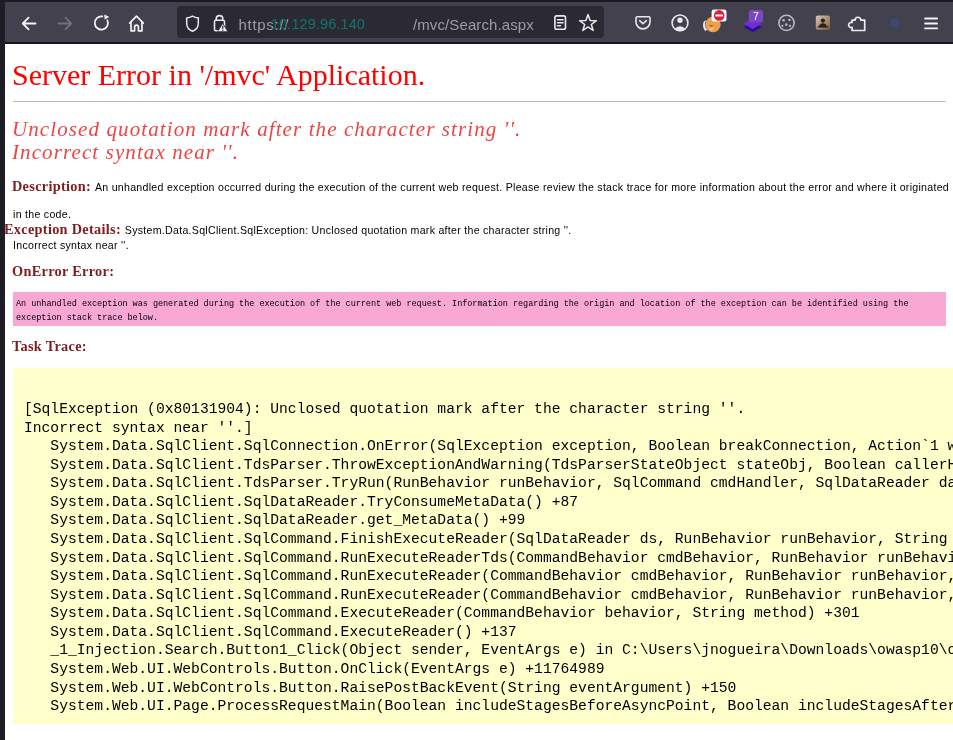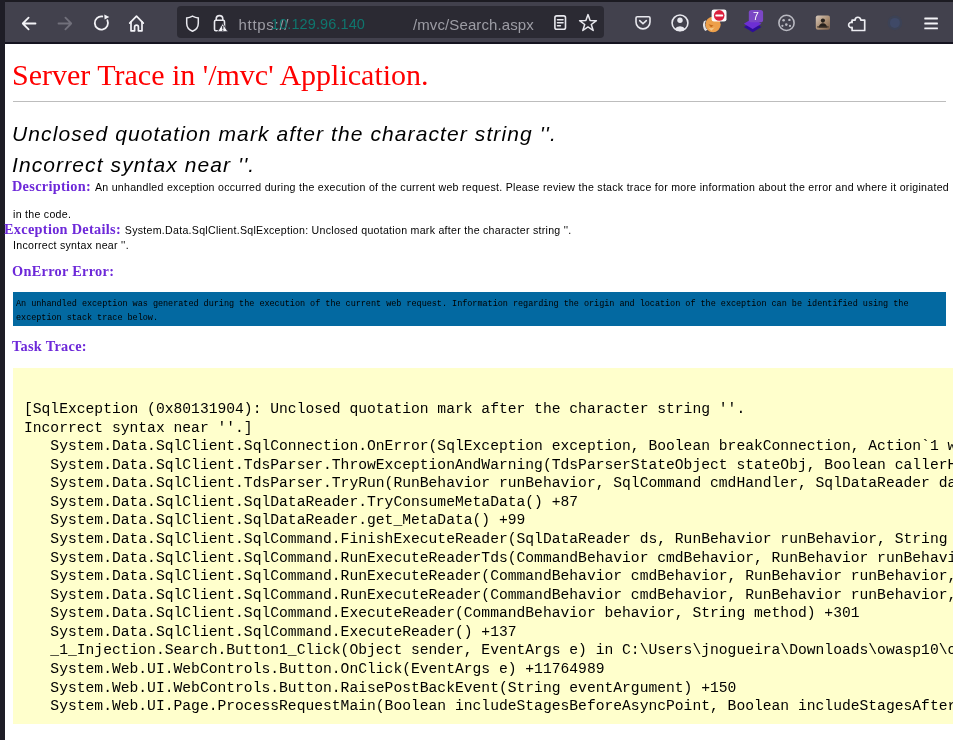--- a/index.html
+++ b/index.html
@@ -7,29 +7,29 @@
        font-family:"Liberation Sans",sans-serif;}
   .abs{position:absolute;}
   
   #chrome{position:absolute;left:0;top:0;width:953px;height:44px;background:#42414d;}
   #topstrip{position:absolute;left:0;top:0;width:953px;height:2px;background:#1c1b22;}
   #chromeborder{position:absolute;left:0;top:42px;width:953px;height:2px;background:#151420;}
   #leftstrip{position:absolute;left:0;top:0;width:5px;height:740px;background:#1e1d26;}
   #urlbar{position:absolute;left:177px;top:6px;width:427px;height:32px;background:#2b2a33;border-radius:4px;}
   .urltext{position:absolute;top:16px;font-size:15px;letter-spacing:0.1px;font-family:"Liberation Sans",sans-serif;}
   
-  .serifb{font-family:"Liberation Serif",serif;font-weight:bold;font-size:14.3px;color:#6d28d9;letter-spacing:0.3px;}
+  .serifb{font-family:"Liberation Serif",serif;font-weight:bold;font-size:14.3px;color:#7f1d1d;letter-spacing:0.3px;}
   .sans{font-family:"Liberation Sans",sans-serif;font-size:10.6px;color:#000;letter-spacing:0.28px;text-align:center;}
   #h1{position:absolute;left:12px;top:59.5px;font-family:"Liberation Serif",serif;
       font-size:30px;color:#fe0000;line-height:30px;white-space:nowrap;}
   #hr1{position:absolute;left:13px;top:101px;width:933px;height:1px;background:#bdbdbd;}
-  #h2{position:absolute;left:12px;top:118.3px;letter-spacing:1.1px;font-family:Liberation Sans, sans-serif;
-      font-style:italic;font-size:21px;color:#000000;line-height:31px;white-space:nowrap;}
+  #h2{position:absolute;left:12px;top:118.3px;letter-spacing:1.1px;font-family:Liberation Serif, serif;
+      font-style:italic;font-size:21px;color:#ef4444;line-height:23px;white-space:nowrap;}
   .pline{position:absolute;white-space:nowrap;line-height:17px;}
-  #box1{position:absolute;left:12.6px;top:291.6px;width:933px;height:34.7px;background:#0369a1;}
+  #box1{position:absolute;left:12.6px;top:291.6px;width:933px;height:34.7px;background:#f9a8d4;}
   #box1 pre{margin:0;padding:5px 0 0 3.4px;font-family:"Liberation Mono",monospace;
             font-size:8.5px;line-height:14.1px;letter-spacing:-0.03px;color:#000;}
   #box2{position:absolute;left:12.6px;top:368px;width:1400px;height:356.2px;background:#ffffcc;}
   #box2 pre{margin:0;padding:32.1px 0 0 11.4px;font-family:"Liberation Mono",monospace;
             font-size:14.66px;line-height:18.57px;color:#000;}
 </style>
 </head>
 <body>
 <div id="chrome"></div>
 <div id="topstrip"></div>
@@ -122,21 +122,21 @@
   <circle cx="894.9" cy="22.9" r="5" fill="#41507a" opacity="0.5"></circle>
 
   <g fill="#f3f3f7">
     <rect x="924.3" y="17.6" width="13.6" height="1.9" rx="0.4"></rect>
     <rect x="924.3" y="22.5" width="13.6" height="1.9" rx="0.4"></rect>
     <rect x="924.3" y="27.4" width="13.6" height="1.9" rx="0.4"></rect>
   </g>
 </svg>
 <div id="leftstrip"></div>
 
-<div id="h1">Server Trace in '/mvc' Application.</div>
+<div id="h1">Server Error in '/mvc' Application.</div>
 <div id="hr1"></div>
 <div id="h2">Unclosed quotation mark after the character string ''.<br>Incorrect syntax near ''.</div>
 
 <div class="pline" style="left:12px;top:176.7px;"><span class="serifb">Description: </span><span class="sans">An unhandled exception occurred during the execution of the current web request. Please review the stack trace for more information about the error and where it originated</span></div>
 <div class="pline sans" style="left:13px;top:206px;">in the code.</div>
 
 <div class="pline" style="left:4px;top:220.2px;"><span class="serifb">Exception Details: </span><span class="sans">System.Data.SqlClient.SqlException: Unclosed quotation mark after the character string ''.</span></div>
 <div class="pline sans" style="left:13px;top:237.2px;">Incorrect syntax near ''.</div>
 
 <div class="pline serifb" style="left:12px;top:263.2px;">OnError Error:</div>

